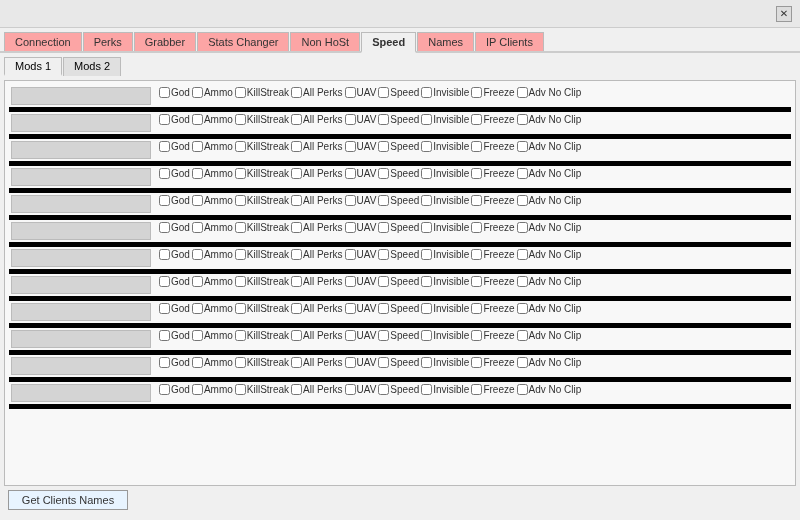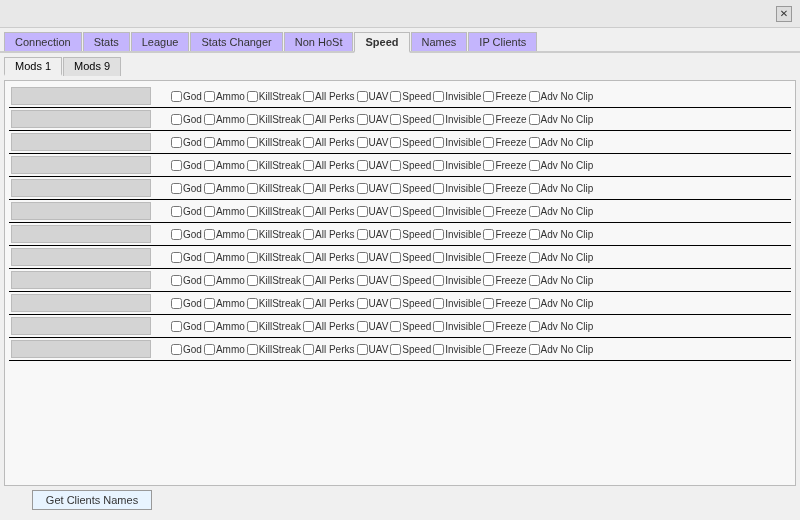--- a/index.html
+++ b/index.html
@@ -42,21 +42,21 @@
       display: flex;
       background: #f0f0f0;
       border-bottom: 2px solid #ccc;
       padding: 4px 4px 0 4px;
       gap: 1px;
     }
     .nav-tab {
       padding: 3px 10px;
       border: 1px solid #bbb;
       border-bottom: none;
-      background: #c4b5fd;
+      background: #fca5a5;
       cursor: pointer;
       font-size: 11px;
       color: #333;
       white-space: nowrap;
     }
     .nav-tab.active {
       background: #f0f0f0;
       border-bottom: 2px solid #f0f0f0;
       margin-bottom: -2px;
       font-weight: bold;
@@ -85,24 +85,24 @@
     }
     .players-container {
       border: 1px solid #bbb;
       background: #f8f8f8;
       padding: 4px;
       overflow-y: auto;
       height: calc(100% - 50px);
     }
     .player-row {
       display: flex;
-      align-items: center;
+      align-items: flex-start;
       padding: 2px 2px;
-      border-bottom: 1px solid #000000;
-      gap: 16px;
+      border-bottom: 5px solid #000000;
+      gap: 4px;
     }
     .player-name-box {
       width: 140px;
       min-width: 140px;
       height: 18px;
       background: #d4d4d4;
       border: 1px solid #bbb;
       margin-right: 4px;
       font-size: 10px;
     }
@@ -136,46 +136,45 @@
       align-items: center;
     }
     .get-clients-btn {
       padding: 3px 12px;
       border: 1px solid #999;
       background: #e8f4ff;
       color: #333;
       font-size: 11px;
       cursor: pointer;
       min-width: 120px;
-      margin-left: 24px;
     }
   </style>
 </head>
 <body>
 
 <div class="title-bar">
   <div style="width:16px"></div>
   <div class="title-bar-close">✕</div>
 </div>
 
 <div class="nav-tabs">
 <div class="nav-tab">Connection</div>
-    <div class="nav-tab">Stats</div>
-    <div class="nav-tab">League</div>
+    <div class="nav-tab">Perks</div>
+    <div class="nav-tab">Grabber</div>
     <div class="nav-tab">Stats Changer</div>
     <div class="nav-tab">Non HoSt</div>
     <div class="nav-tab active">Speed</div>
     <div class="nav-tab">Names</div>
     <div class="nav-tab">IP Clients</div>
   </div>
 
 <div class="content-area">
   <div class="sub-tabs">
   <div class="sub-tab active">Mods 1</div>
-      <div class="sub-tab">Mods 9</div>
+      <div class="sub-tab">Mods 2</div>
     </div>
   <div class="players-container">
   <div class="player-row">
         <div class="player-name-box"></div>
         <div class="checkbox-group">
           <div class="cb-item">
             <input type="checkbox" style="">
             <label>God</label>
           </div>
           <div class="cb-item">

